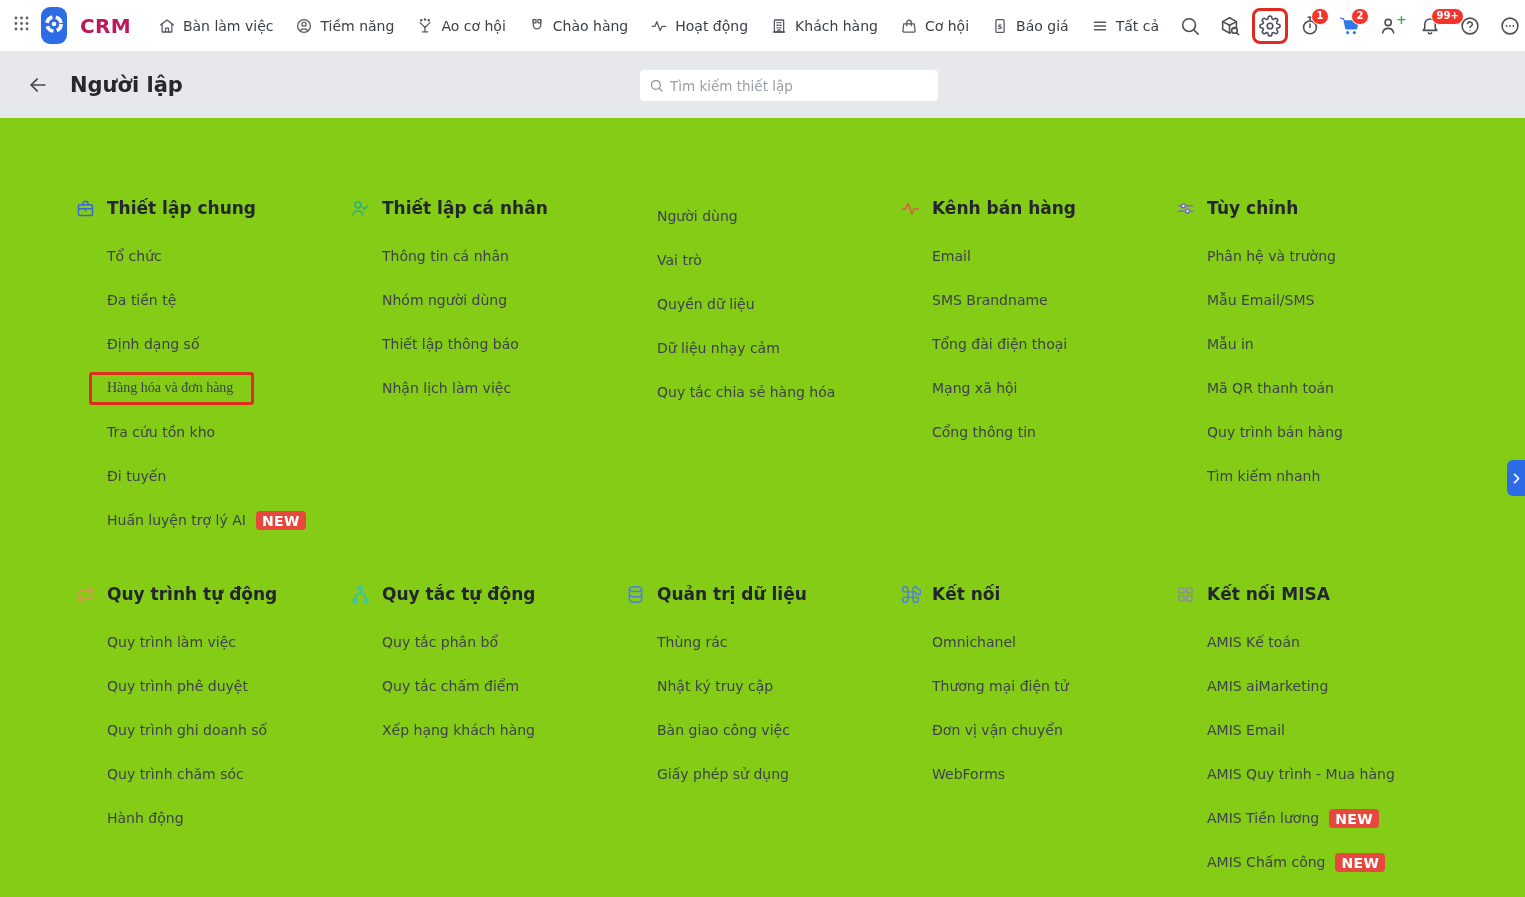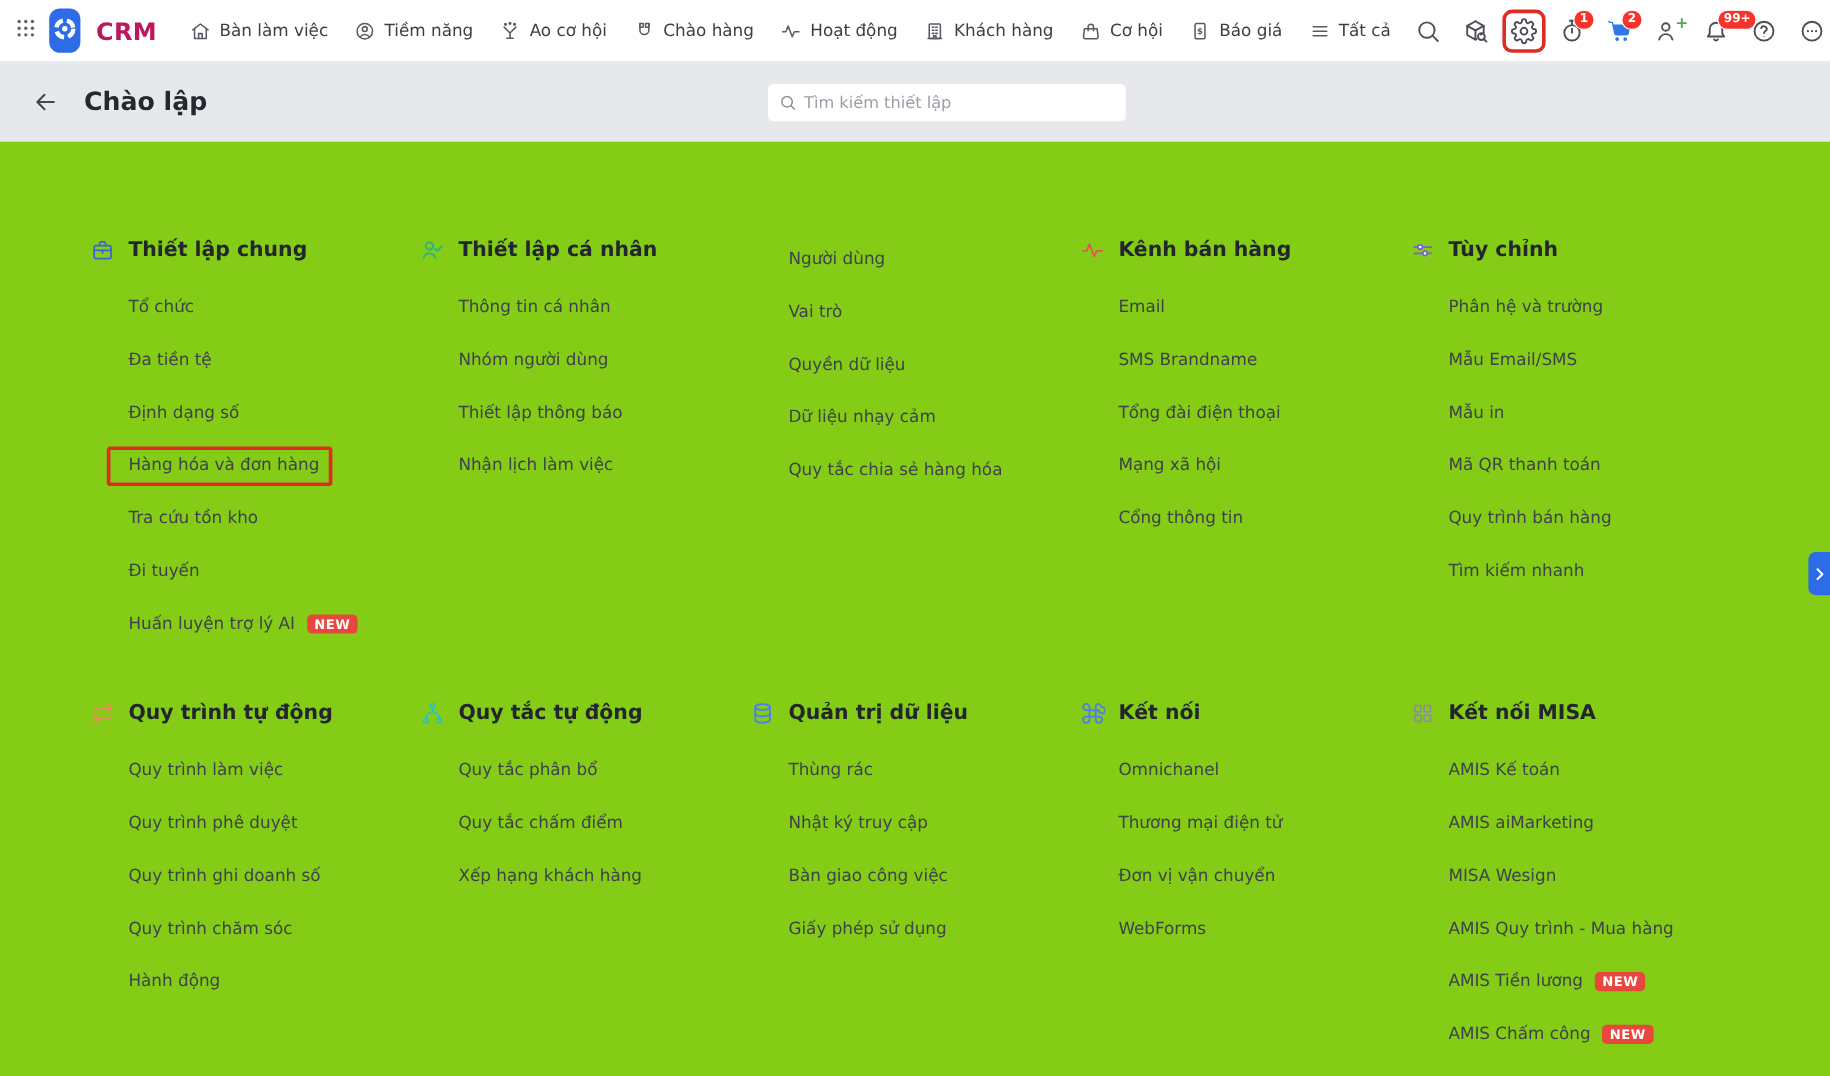--- a/index.html
+++ b/index.html
@@ -52,22 +52,22 @@
   .content { position:relative; height:779px; background:#84cc16; }
   .sections-grid { position:absolute; left:75px; top:76px;
     display:grid; grid-template-columns:repeat(5,275px); grid-template-rows:386px auto; }
   .section-header { display:flex; align-items:center; height:28px; margin-bottom:12px; gap:11px; cursor:default; }
   .section-header .icon { width:21px; height:21px; display:flex; flex:none; }
   .section-header .icon svg { width:21px; height:21px; }
   .section-title { font-size:17px; font-weight:600; color:#23262c; white-space:nowrap; }
   .section-item { height:44px; display:flex; align-items:center; padding-left:32px;
     font-size:14px; color:#3e424a; cursor:pointer; white-space:nowrap; }
   .section-item.hl { padding-left:14px; }
-  .section-item.hl .lbl { border:3px solid #e02b20; border-radius:3px; padding:5px 8px 6px 15px; }
-  .new-badge { margin-left:10px; background:#e8473d; color:#fff; font-size:11px; font-weight:bold;
+  .section-item.hl .lbl { border:3px solid #e02b20; border-radius:3px; padding:5px 18px 6px 15px;font-family:Liberation Serif, serif; }
+  .new-badge { margin-left:10px; background:#e8473d; color:#fff; font-size:14px; font-weight:bold;
     padding:3px 6px 2px; border-radius:4px; letter-spacing:.4px; line-height:1; }
 
   
   .edge-tab { position:absolute; right:0; top:460px; width:18px; height:36px; background:#2e6be6;
     border-radius:6px 0 0 6px; display:flex; align-items:center; justify-content:center;
     color:#fff; cursor:pointer; z-index:6; }
   .edge-tab svg { width:13px; height:13px; }
 </style>
 </head>
 <body>
@@ -274,21 +274,21 @@
     </div>
 </div>
 
 <div class="subheader">
   <div class="back-btn">
     <svg viewBox="0 0 24 24" fill="none" stroke="currentColor" stroke-width="1.9" stroke-linecap="round" stroke-linejoin="round">
       <path d="M19.5 12H5"></path>
         <path d="m11 5.5-6.5 6.5L11 18.5"></path>
     </svg>
   </div>
-  <div class="page-title">Chào lập</div>
+  <div class="page-title">Người lập</div>
   <div class="settings-search">
     <span class="icon">
         <svg viewBox="0 0 24 24" fill="none" stroke="currentColor" stroke-width="2" stroke-linecap="round">
       <circle cx="11" cy="11" r="7"></circle>
           <path d="m16.3 16.3 4.6 4.6"></path>
     </svg>
       </span>
     <input type="text" value="" placeholder="Tìm kiếm thiết lập" style="">
   </div>
 </div>
@@ -537,21 +537,21 @@
           </span>
           <div class="section-title">Kết nối MISA</div>
         </div>
         <div class="section-item">
           <span class="lbl">AMIS Kế toán</span>
         </div>
         <div class="section-item">
           <span class="lbl">AMIS aiMarketing</span>
         </div>
         <div class="section-item">
-          <span class="lbl">MISA Wesign</span>
+          <span class="lbl">AMIS Email</span>
         </div>
         <div class="section-item">
           <span class="lbl">AMIS Quy trình - Mua hàng</span>
         </div>
         <div class="section-item">
           <span class="lbl">AMIS Tiền lương</span>
           <span class="new-badge">NEW</span>
         </div>
         <div class="section-item">
           <span class="lbl">AMIS Chấm công</span>

